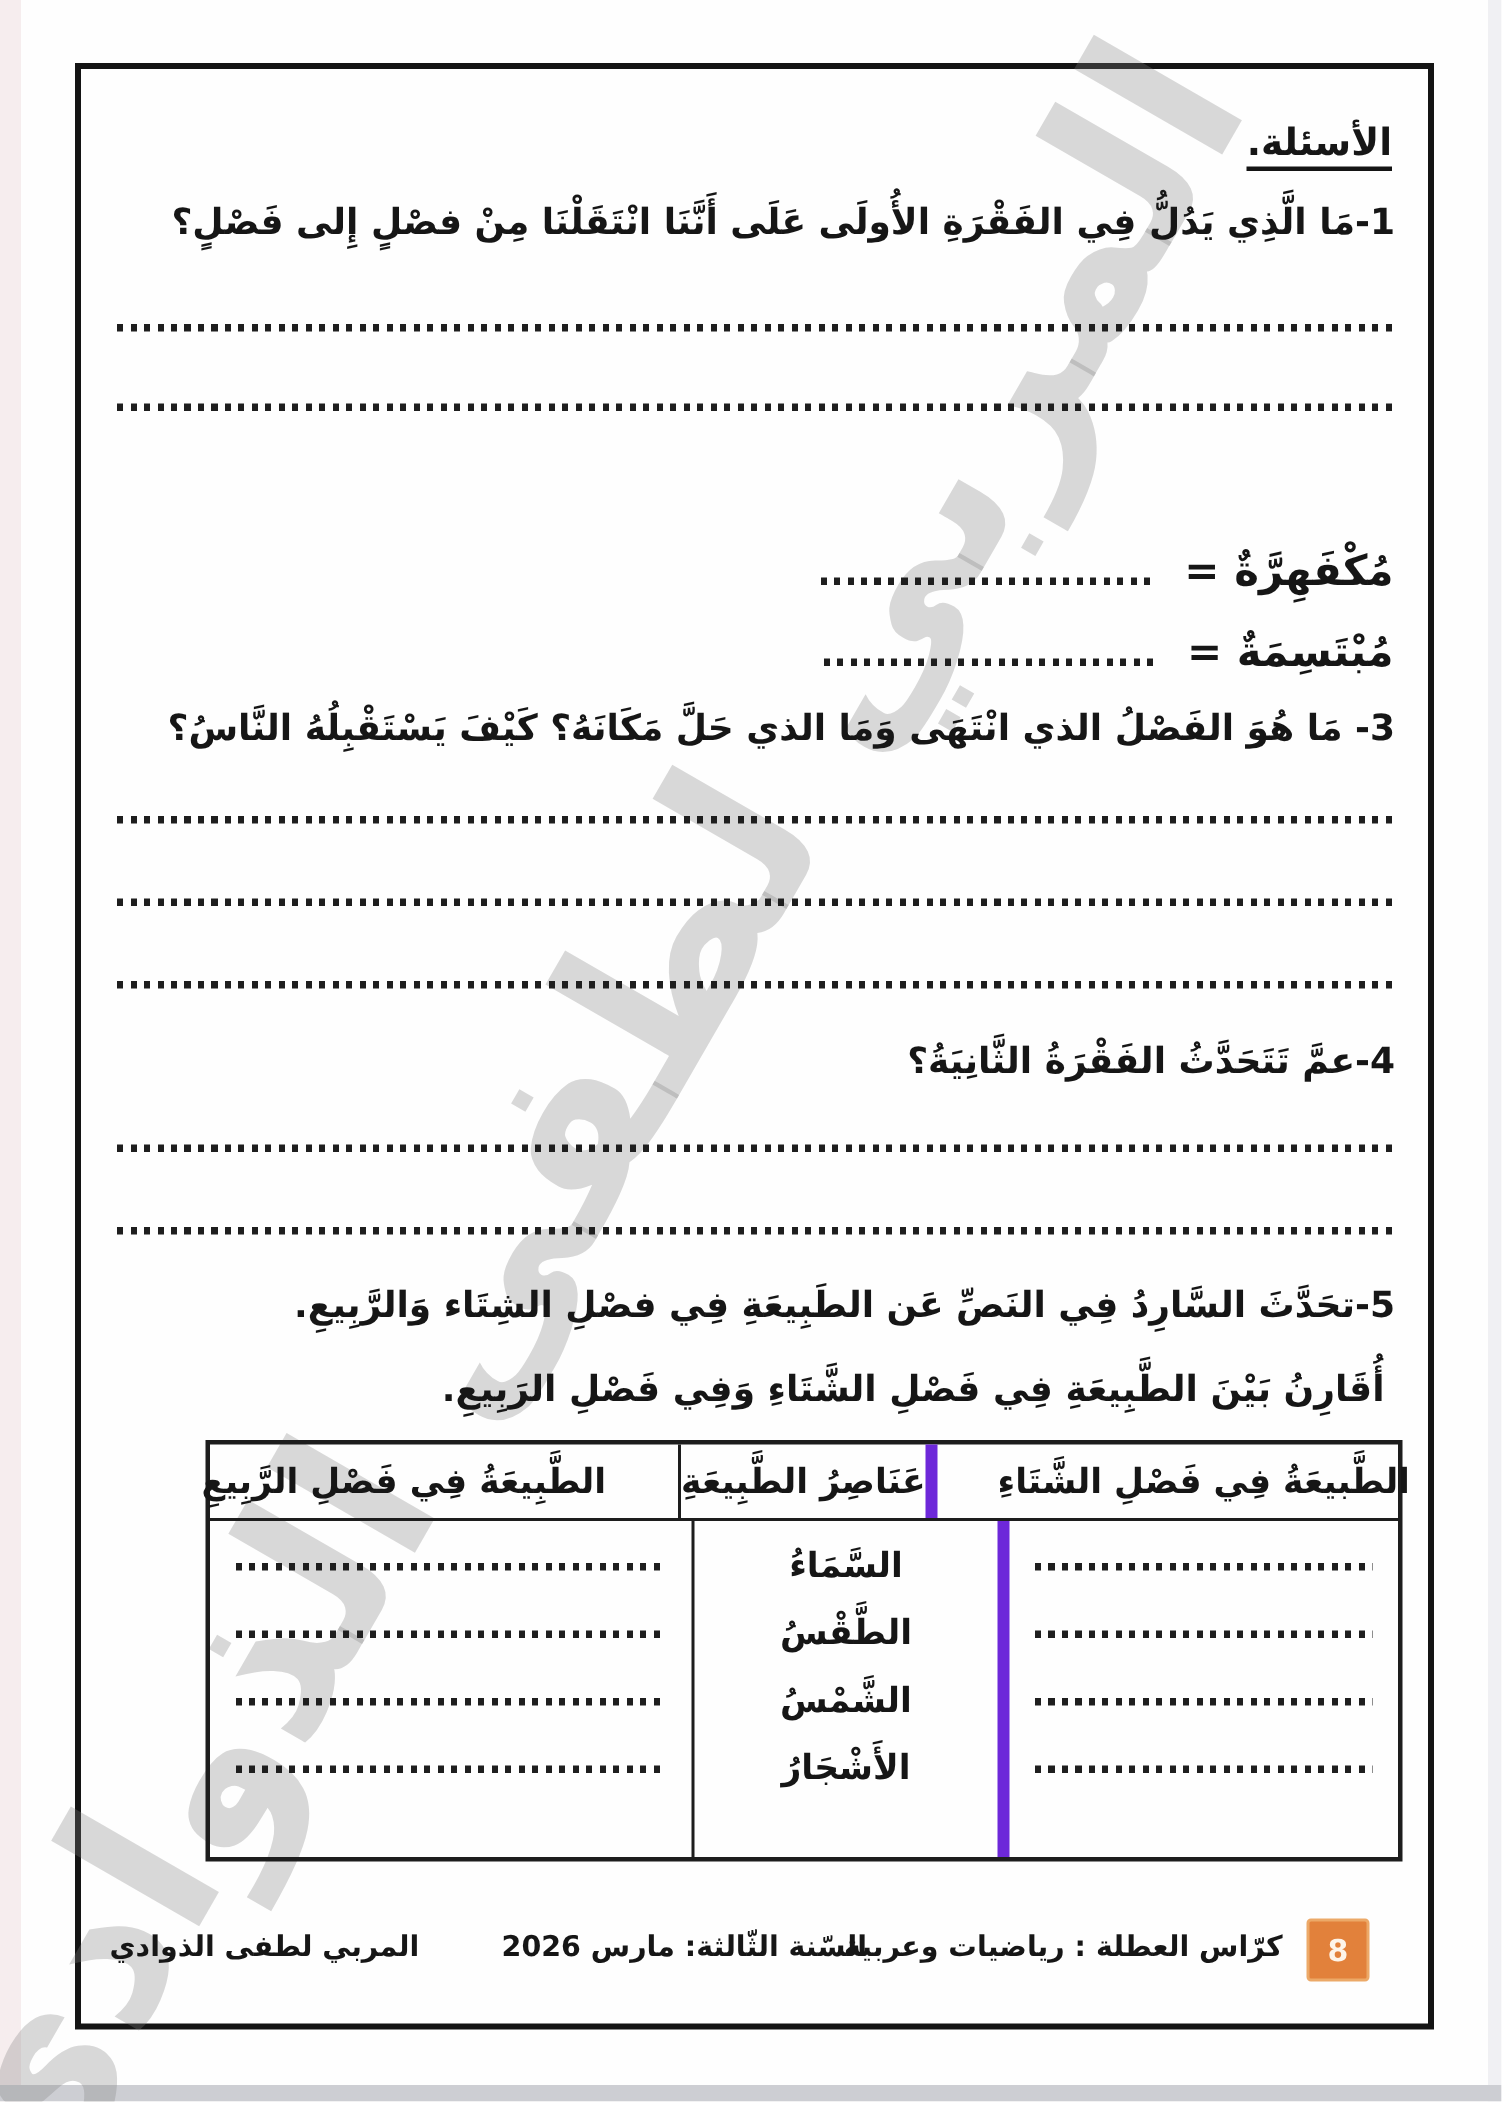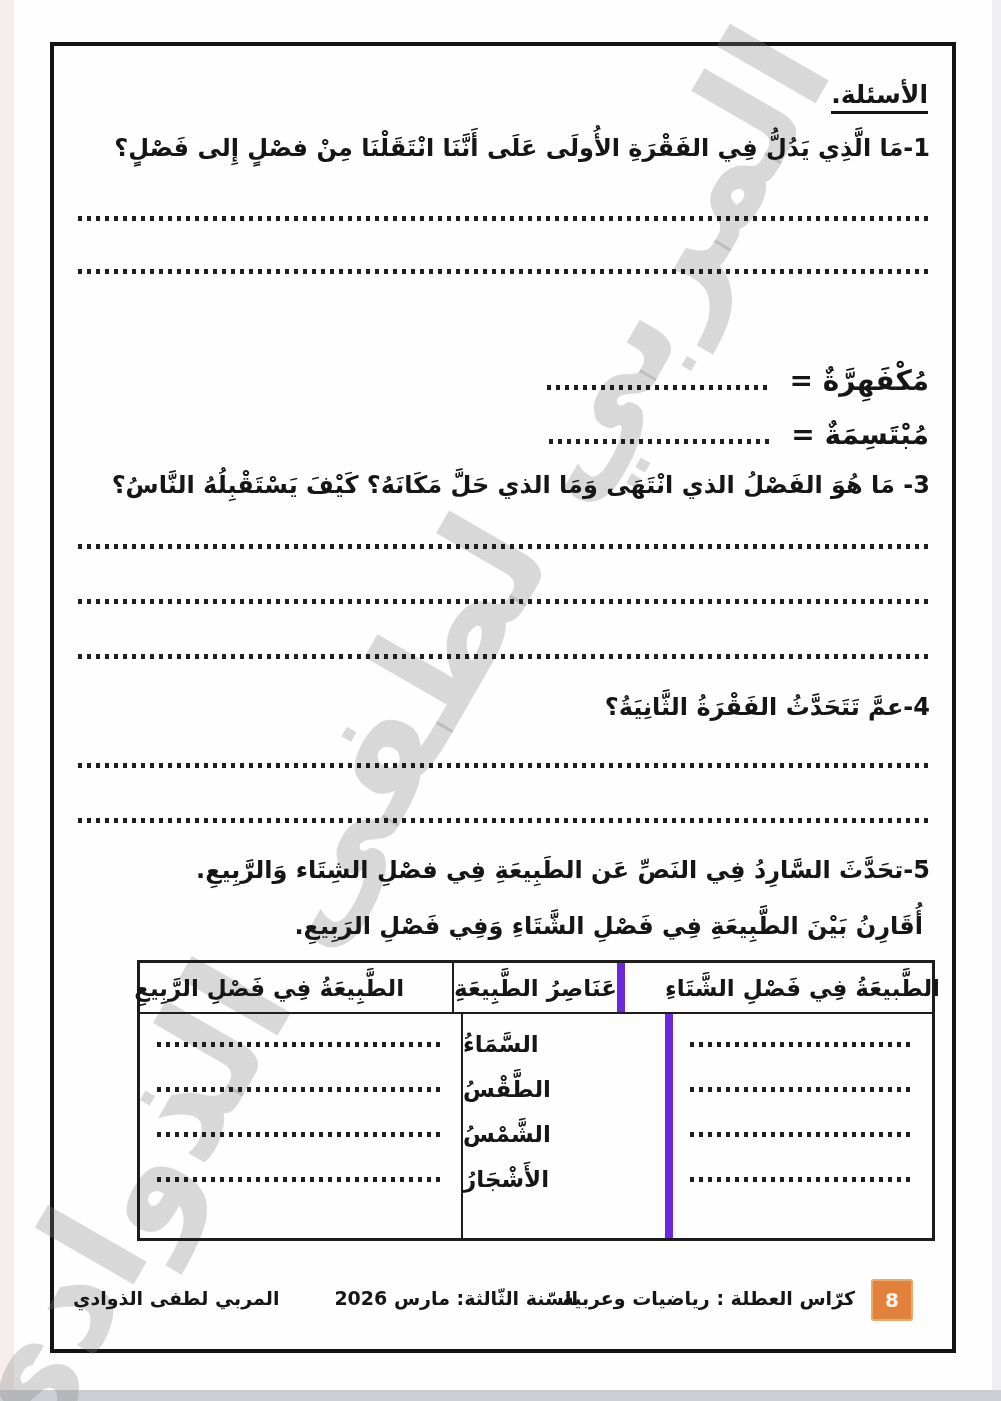--- a/index.html
+++ b/index.html
@@ -77,21 +77,21 @@
   .col-winter{width:259px;}
   .col-elements{width:212px;border-left:2px solid #1d1d1d;border-right:8px solid #6d28d9;box-sizing:border-box;}
   .col-spring{flex:1;}
   .t-body{flex:1;display:flex;}
   .tc{display:flex;flex-direction:column;padding-top:8px;box-sizing:border-box;}
   .blank-row{height:45px;display:flex;align-items:center;padding:0 17px;}
   .blank-row .dots-fill{
     flex:1;height:5px;
     background-image:repeating-linear-gradient(90deg,#1e1e1e 0 4px,transparent 4px 9px);
   }
-  .element-word{height:45px;line-height:45px;text-align:left;font-weight:bold;font-size:23px;}
+  .element-word{height:45px;line-height:45px;text-align:center;font-weight:bold;font-size:23px;}
 
   
   .footer-badge{
     position:absolute;left:871px;top:1279px;width:42px;height:42px;
     background:#e2813b;border:2px solid #eca968;box-sizing:border-box;border-radius:3px;
     display:flex;align-items:center;justify-content:center;
     color:#fdf4e9;font-size:20px;font-weight:bold;
   }
   .footer-text{position:absolute;top:1287px;font-size:19px;font-weight:bold;direction:rtl;white-space:nowrap;}
   .ft-right{right:146px;}

